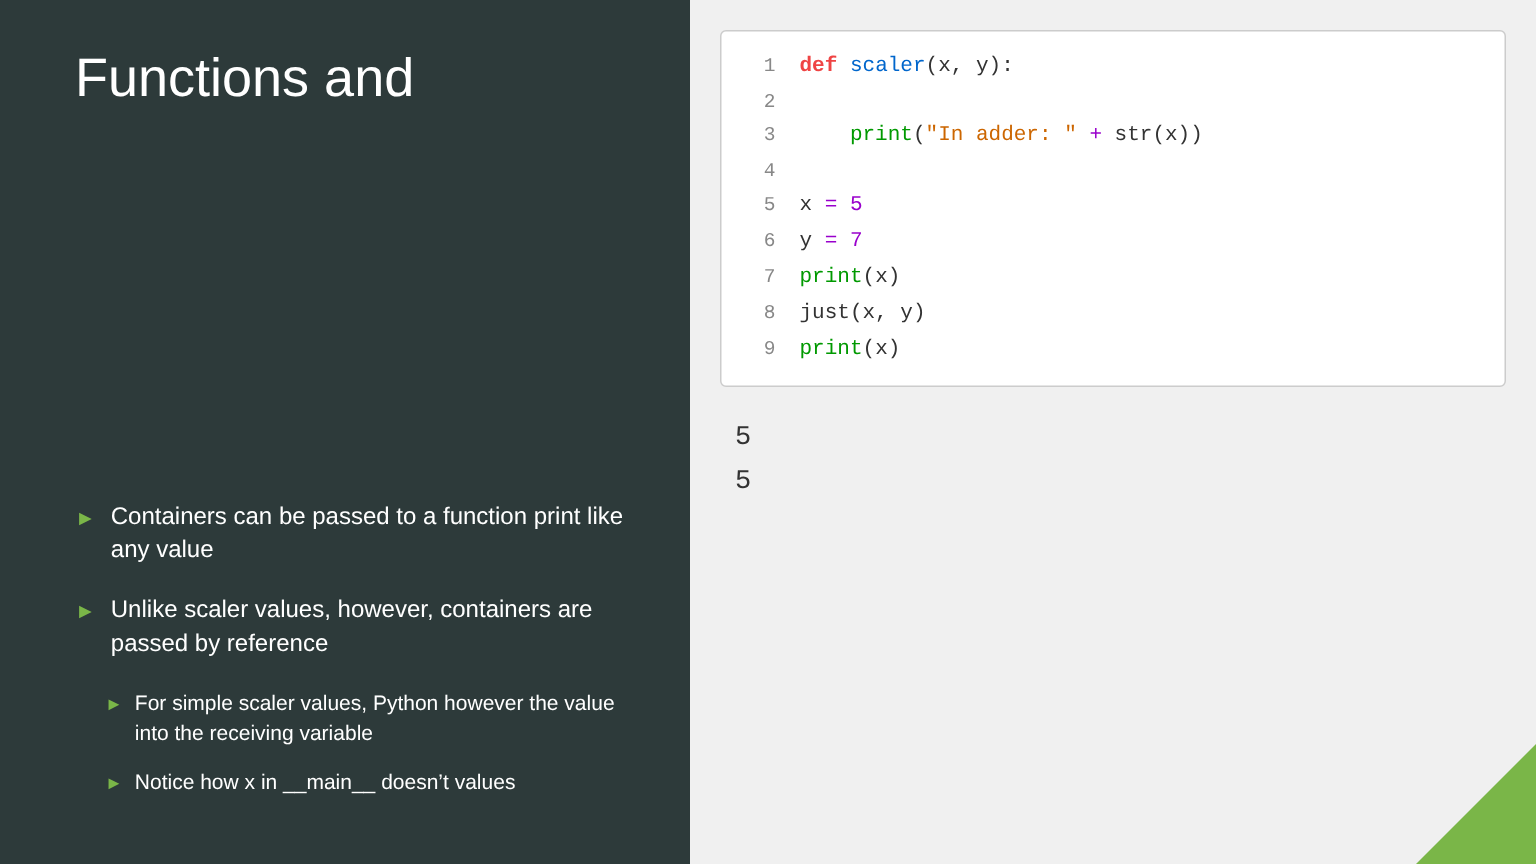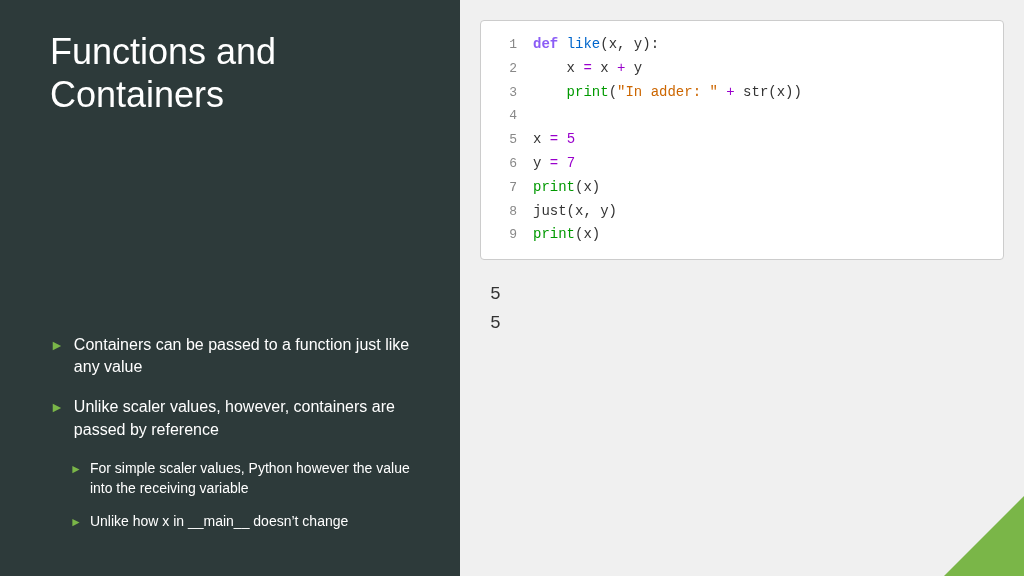--- a/index.html
+++ b/index.html
@@ -125,83 +125,79 @@
       margin-right: 16px;
       flex-shrink: 0;
       font-size: 13px;
     }
 
     .code-text {
       color: #333333;
     }
 
     
-    .kw-def { color: #8b5cf6; font-weight: bold; }
+    .kw-def { color: #ef4444; font-weight: bold; }
     .fn-name { color: #0066cc; }
     .var-purple { color: #9900cc; }
     .fn-print { color: #009900; }
     .str-color { color: #cc6600; }
 
     
     .output-block {
       font-family: 'Courier New', Courier, monospace;
       font-size: 18px;
       color: #333333;
       line-height: 1.6;
       padding-left: 10px;
     }
   </style>
 </head>
 <body>
 
 <div class="left-panel">
   <h1 class="slide-title">
     <span>Functions and</span><br>
-    <span>Containers</span>
   </h1>
 
   <ul class="bullet-list">
     <li class="bullet-item">
       <span class="bullet-arrow">►</span>
-      <span>Containers can be passed to a function just like any value</span>
+      <span>Containers can be passed to a function print like any value</span>
     </li>
     <li>
       <div class="bullet-item">
         <span class="bullet-arrow">►</span>
         <span>Unlike scaler values, however, containers are passed by reference</span>
       </div>
       <ul class="sub-bullet-list">
         <li class="sub-bullet-item">
           <span class="sub-bullet-arrow">►</span>
           <span>For simple scaler values, Python however the value into the receiving variable</span>
         </li>
         <li class="sub-bullet-item">
           <span class="sub-bullet-arrow">►</span>
-          <span>Unlike how x in __main__ doesn’t change</span>
+          <span>Notice how x in __main__ doesn’t values</span>
         </li>
       </ul>
     </li>
   </ul>
 </div>
 
 <div class="right-panel">
   <div class="code-block">
 
     <div class="code-line">
       <span class="line-num">1</span>
       <span class="code-text">
-        <span class="kw-def">def</span> <span class="fn-name">like</span>(x, y):
+        <span class="kw-def">def</span> <span class="fn-name">scaler</span>(x, y):
       </span>
     </div>
 
     <div class="code-line">
       <span class="line-num">2</span>
-      <span class="code-text">
-        &nbsp;&nbsp;&nbsp;&nbsp;x <span class="var-purple">=</span> x <span class="var-purple">+</span> y
-      </span>
     </div>
 
     <div class="code-line">
       <span class="line-num">3</span>
       <span class="code-text">
         &nbsp;&nbsp;&nbsp;&nbsp;<span class="fn-print">print</span>(<span class="str-color">"In adder: "</span> <span class="var-purple">+</span> str(x))
       </span>
     </div>
 
     <div class="code-line">

